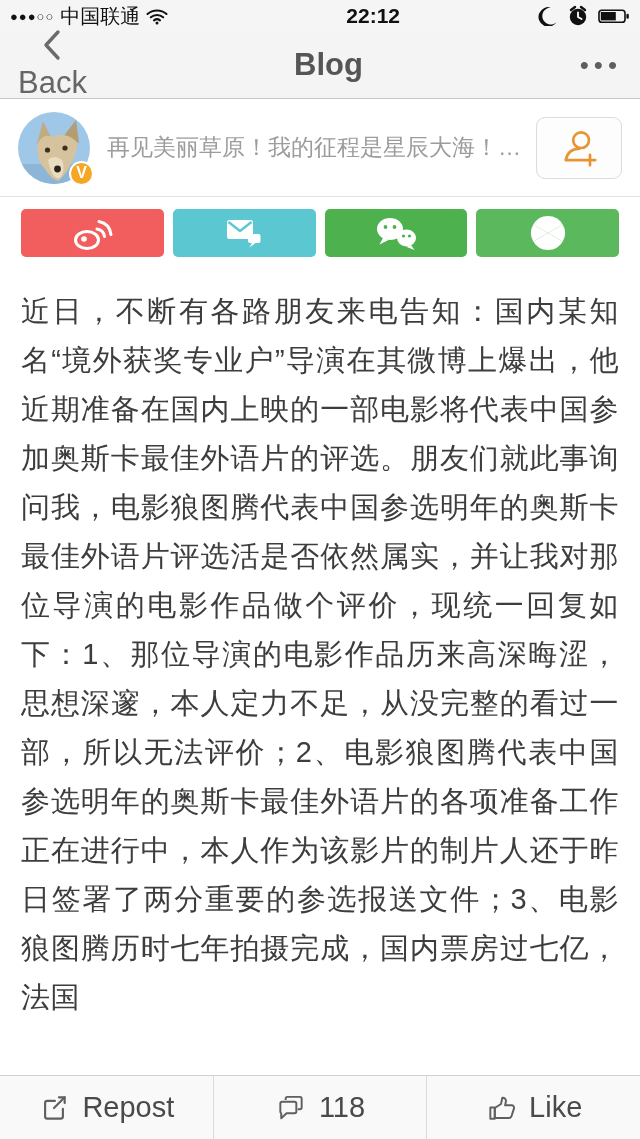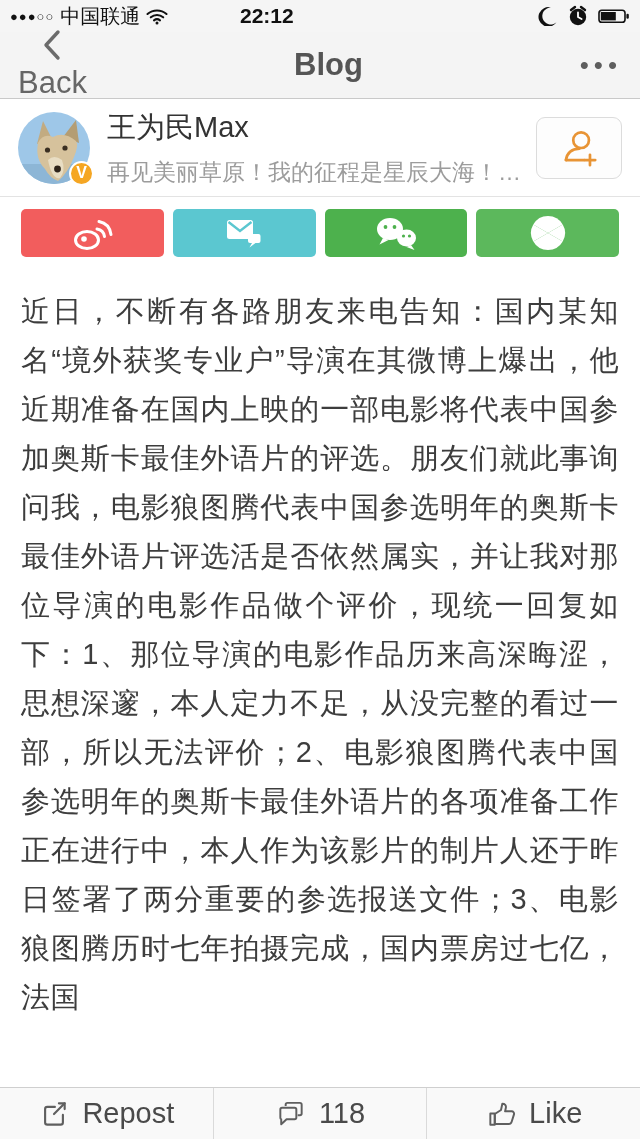--- a/index.html
+++ b/index.html
@@ -9,21 +9,21 @@
     background:#ffffff; color:#3f3f3f; position:relative;
   }
   
   .status-bar {
     height:32px; background:#f5f5f5; display:flex; align-items:center;
     padding:0 10px; font-size:20px; color:#111;
   }
   .status-left { display:flex; align-items:center; gap:6px; width:230px; }
   .signal-dots { font-size:13px; letter-spacing:1px; color:#111; }
   .carrier { font-size:20px; color:#111; }
-  .status-time { flex:1; text-align:left; font-size:21px; font-weight:bold; color:#111; }
+  .status-time { flex:1; text-align:right; font-size:21px; font-weight:bold; color:#111; }
   .status-right { display:flex; align-items:center; gap:9px; width:230px; justify-content:flex-end; }
   
   .nav-bar {
     height:67px; background:#f4f4f4; border-bottom:1px solid #c9c9c9;
     display:flex; align-items:center; padding:0 18px; position:relative;
   }
   .back-btn { display:flex; align-items:center; gap:4px; color:#666; font-size:31px; cursor:pointer;flex-direction:column; }
   .nav-title {
     position:absolute; left:17px; right:0; text-align:center;
     font-size:31px; font-weight:bold; color:#555; pointer-events:none;
@@ -69,21 +69,21 @@
   .share-weibo   { background:#f25d5d; }
   .share-mail    { background:#5bc7d0; }
   .share-wechat  { background:#4db14d; }
   .share-moments { background:#5cb85c; }
   .article-body {
     margin-top:30px; font-size:29px; color:#3d3d3d; line-height:49px;
     text-align:justify; letter-spacing:0.5px;
   }
   
   .footer-bar {
-    position:absolute; left:0; right:0; bottom:0; height:52px;
+    position:absolute; left:0; right:0; bottom:0; height:64px;
     background:#f9f9f9; border-top:1px solid #cfcfcf;
     display:flex; align-items:center;
   }
   .footer-item {
     flex:1; display:flex; align-items:center; justify-content:center; gap:12px;
     font-size:29px; color:#4a4a4a; cursor:pointer; position:relative; height:100%;
   }
   .footer-item + .footer-item { border-left:1px solid #dadada;text-align:right; }
   .icon { display:inline-flex; align-items:center; justify-content:center; }
 </style>
@@ -158,21 +158,20 @@
         <path d="M20,31 Q17,47 27,57 Q32,66 40,69 Q50,61 56,45 Q61,33 58,29 Q46,19 35,25 Q25,21 20,31 Z" fill="#d6c29c"></path>
         <path d="M30,48 Q34,68 42,66 Q48,59 44,48 Q36,42 30,48 Z" fill="#e8ddc3"></path>
         <circle cx="29.5" cy="38" r="2.6" fill="#3a2f22"></circle>
         <circle cx="47" cy="36" r="2.6" fill="#3a2f22"></circle>
         <circle cx="39.5" cy="57" r="3.4" fill="#2e2419"></circle>
       </g>
     </svg>
     <div class="v-badge">V</div>
   </div>
   <div class="author-info">
-    <div class="author-name">王为民Max</div>
     <div class="author-bio">再见美丽草原！我的征程是星辰大海！电影...</div>
   </div>
   <div class="follow-btn">
     <span class="icon">
       <svg width="46" height="46" viewBox="0 0 44 44" fill="none" stroke="#e89435" stroke-width="2.6" stroke-linecap="round">
         <circle cx="24" cy="14.5" r="7.5"></circle>
         <path d="M9.5 33.5 Q11 23 22.5 22.5"></path>
         <path d="M9.5 33.5 L27 33.5"></path>
         <path d="M32.5 28.5 v10 M27.5 33.5 h10"></path>
       </svg>

